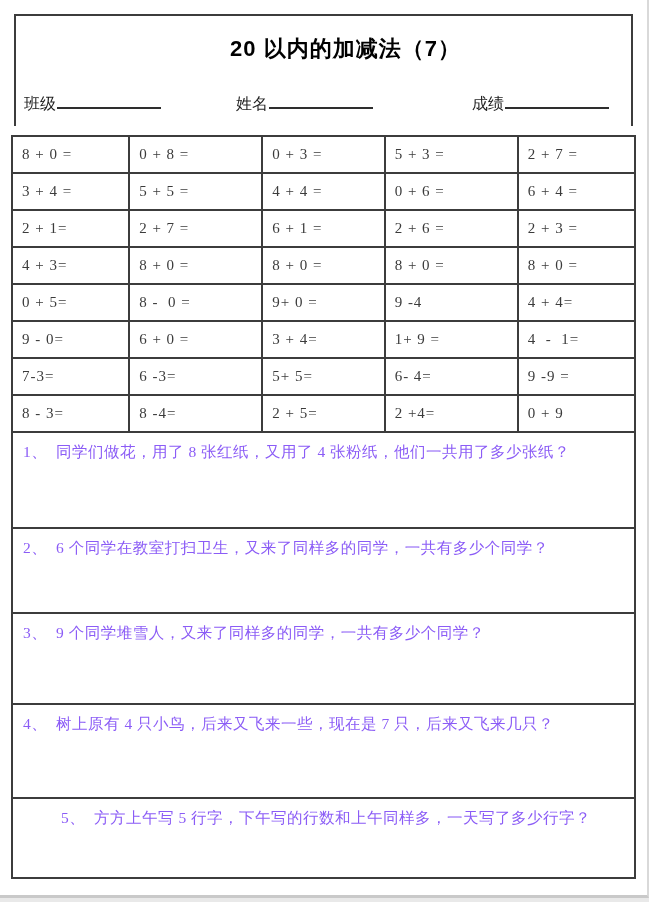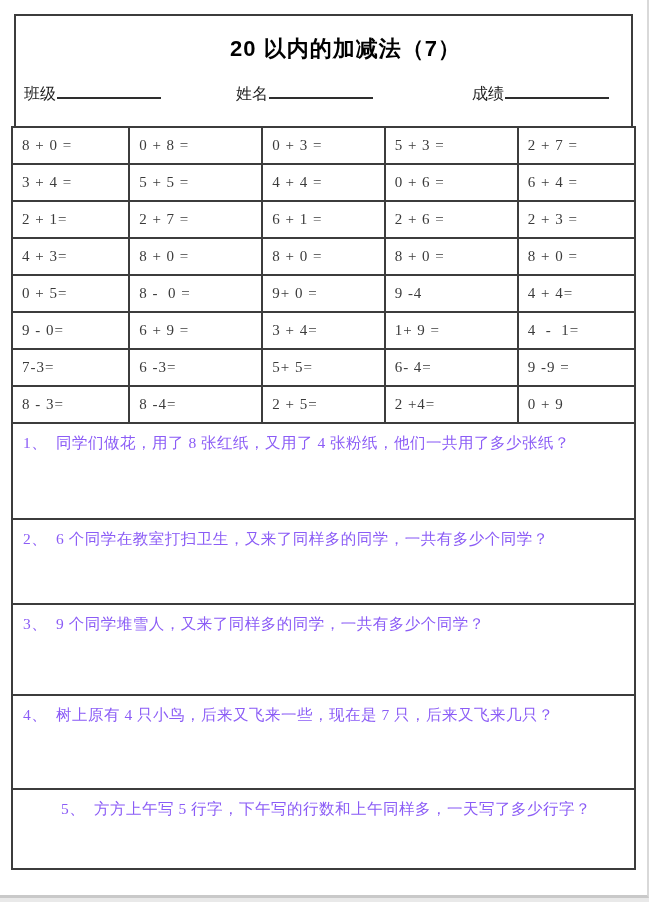--- a/index.html
+++ b/index.html
@@ -40,36 +40,37 @@
   }
   .fields {
     position: absolute;
     left: 8px;
     right: 8px;
     top: 66px;
     height: 24px;
     font-size: 16px;
     color: #1f1f1f;
   }
-  .field { position: absolute; top: 0; white-space: nowrap; }
+  .field { position: absolute; top: 10px; white-space: nowrap; }
   .field-0 { left: 0px; }
   .field-1 { left: 212px; }
   .field-2 { left: 448px; }
   .field-line {
     display: inline-block;
     width: 104px;
     height: 15px;
     border-bottom: 2px solid #2e2e2e;
     margin-left: 1px;
   }
   
   .math-table {
     width: 100%;
     border-collapse: collapse;
     table-layout: fixed;
+    margin-top: 9px;
   }
   .math-table td {
     border: 2px solid #3c3c3c;
     height: 35px;
     padding: 0 0 0 9px;
     font-size: 15px;
     color: #3b3b3b;
     white-space: pre;
     vertical-align: middle;
     letter-spacing: 1px;
@@ -150,21 +151,21 @@
         </tr>
         <tr>
           <td class="col-0">0 + 5=</td>
           <td class="col-1">8 -  0 =</td>
           <td class="col-2">9+ 0 =</td>
           <td class="col-3">9 -4</td>
           <td class="col-4">4 + 4=</td>
         </tr>
         <tr>
           <td class="col-0">9 - 0=</td>
-          <td class="col-1">6 + 9 =</td>
+          <td class="col-1">6 + 0 =</td>
           <td class="col-2">3 + 4=</td>
           <td class="col-3">1+ 9 =</td>
           <td class="col-4">4  -  1=</td>
         </tr>
         <tr>
           <td class="col-0">7-3=</td>
           <td class="col-1">6 -3=</td>
           <td class="col-2">5+ 5=</td>
           <td class="col-3">6- 4=</td>
           <td class="col-4">9 -9 =</td>

